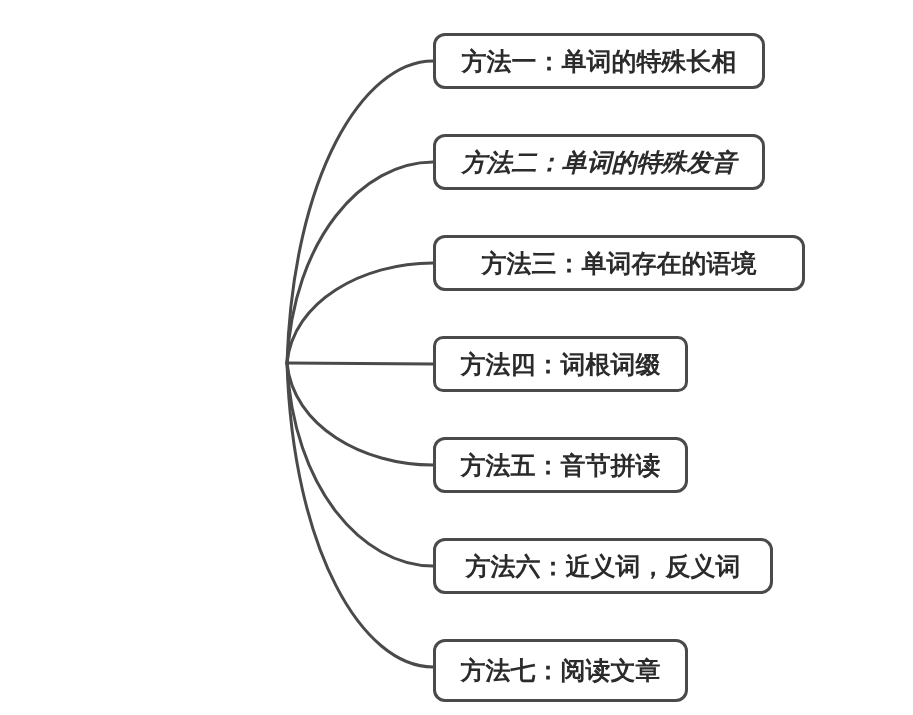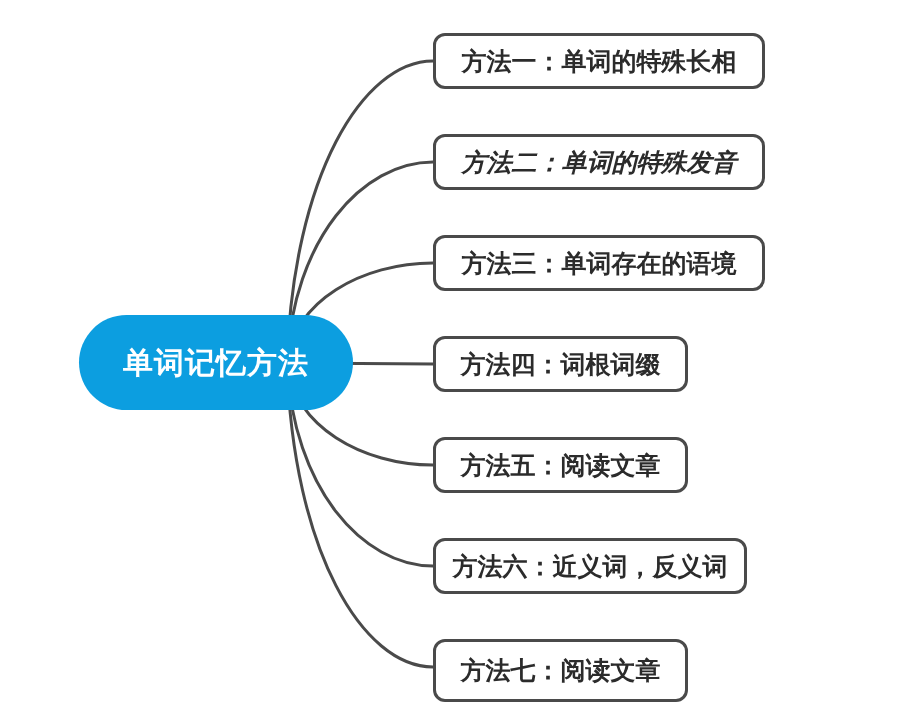--- a/index.html
+++ b/index.html
@@ -70,41 +70,38 @@
         <path d="M 287 363 C 293 175.76, 362.92 61, 433 61"></path>
         <path d="M 287 363 C 293 238.38, 362.92 162, 433 162"></path>
         <path d="M 287 363 C 293 301, 362.92 263, 433 263"></path>
         <path d="M 287 363 L 433 364"></path>
         <path d="M 287 363 C 293 426.24, 362.92 465, 433 465"></path>
         <path d="M 287 363 C 293 488.86, 362.92 566, 433 566"></path>
         <path d="M 287 363 C 293 551.48, 362.92 667, 433 667"></path>
       </g>
   </svg>
 
-  <div class="root-node" style="left: 79px; top: 315px; width: 274px; height: 95px; background: rgb(12, 158, 224); border-radius: 47.5px;">
-    <span class="root-label" style="color: rgb(255, 255, 255);">单词记忆方法</span>
-  </div>
 
   <div id="topics">
       <div class="topic-box" style="left: 433px; top: 33px; width: 332px; height: 56px; border-color: rgb(74, 74, 74);">
         <span class="topic-label">方法一：单词的特殊长相</span>
       </div>
       <div class="topic-box" style="left: 433px; top: 134px; width: 332px; height: 56px; border-color: rgb(74, 74, 74); font-style: italic;">
         <span class="topic-label">方法二：单词的特殊发音</span>
       </div>
-      <div class="topic-box" style="left: 433px; top: 235px; width: 332px; height: 56px; border-color: rgb(74, 74, 74);">
+      <div class="topic-box" style="left: 433px; top: 235px; width: 372px; height: 56px; border-color: rgb(74, 74, 74);">
         <span class="topic-label">方法三：单词存在的语境</span>
       </div>
-      <div class="topic-box" style="left: 433px; top: 336px; width: 255px; height: 56px; border-color: rgb(74, 74, 74);">
+      <div class="topic-box" style="left: 433px; top: 336px; width: 255px; height: 56px; border-color: rgb(74, 74, 74); border-radius: 10px;">
         <span class="topic-label">方法四：词根词缀</span>
       </div>
       <div class="topic-box" style="left: 433px; top: 437px; width: 255px; height: 56px; border-color: rgb(74, 74, 74);">
-        <span class="topic-label">方法五：阅读文章</span>
+        <span class="topic-label">方法五：音节拼读</span>
       </div>
-      <div class="topic-box" style="left: 433px; top: 538px; width: 314px; height: 56px; border-color: rgb(74, 74, 74);">
+      <div class="topic-box" style="left: 433px; top: 538px; width: 340px; height: 56px; border-color: rgb(74, 74, 74);">
         <span class="topic-label">方法六：近义词，反义词</span>
       </div>
       <div class="topic-box" style="left: 433px; top: 639px; width: 255px; height: 63px; border-color: rgb(74, 74, 74);">
         <span class="topic-label">方法七：阅读文章</span>
       </div>
     </div>
 
 </div>
 
 </body></html>

